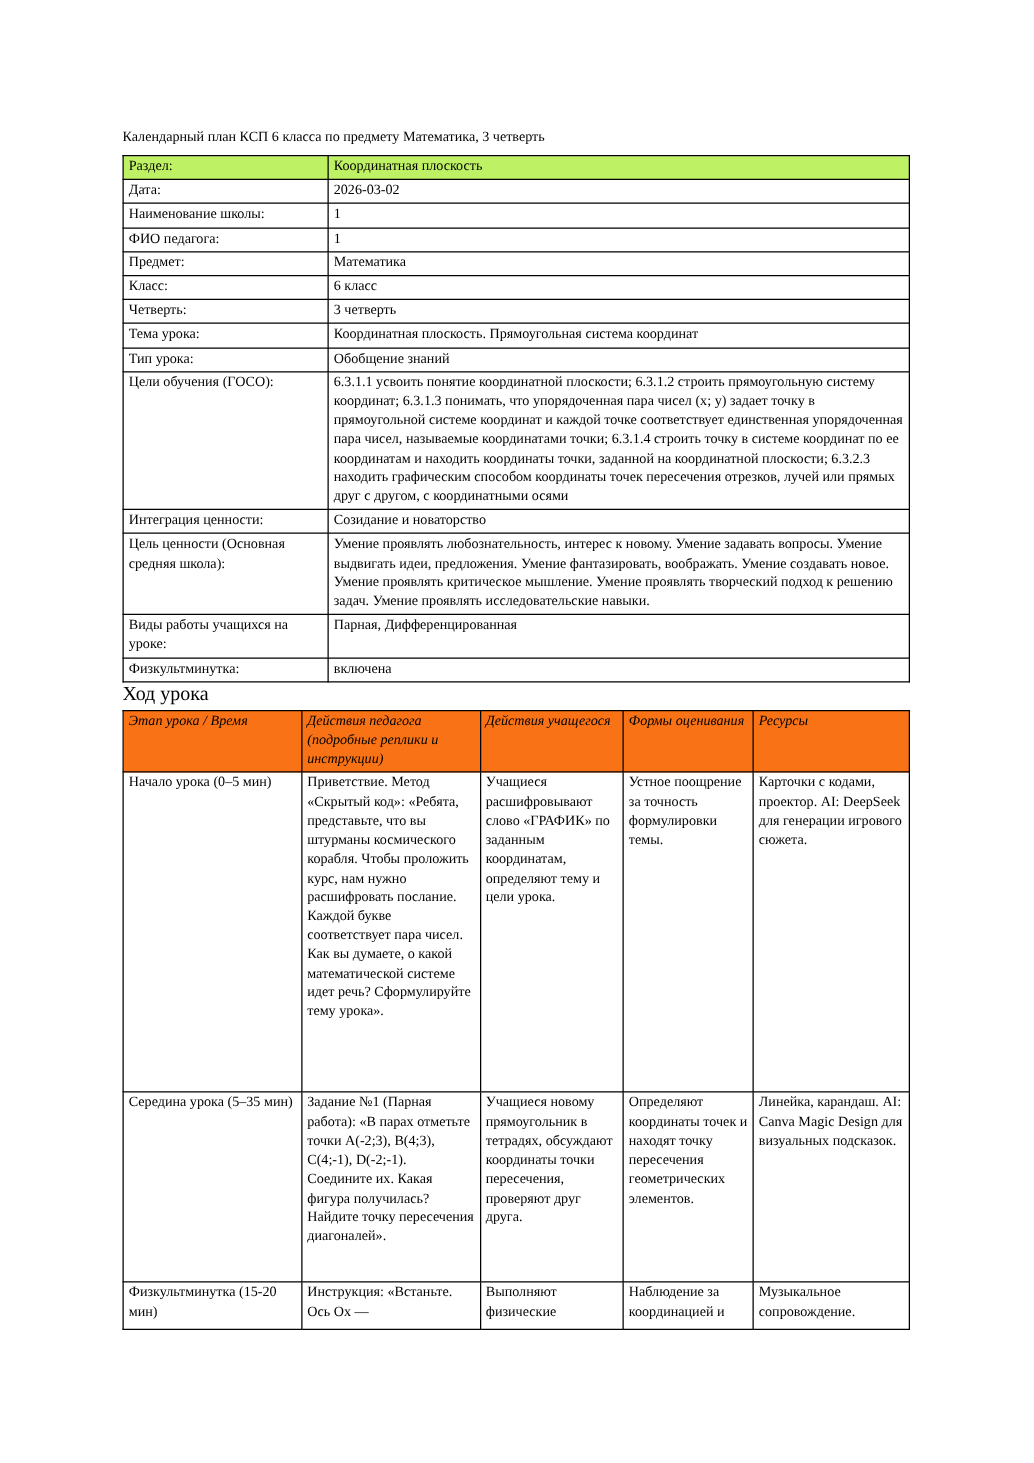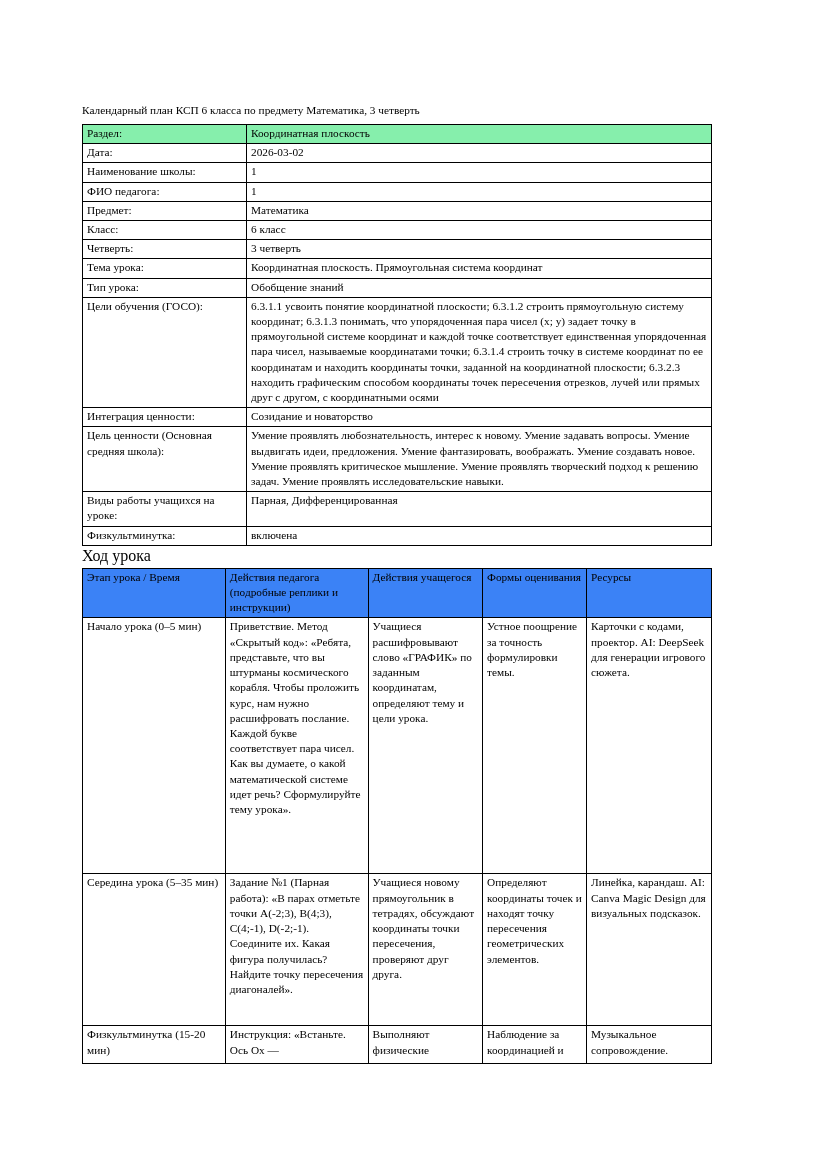--- a/index.html
+++ b/index.html
@@ -16,21 +16,21 @@
     position: relative;
     width: 827px;
     height: 1170px;
     margin: 0 auto;
     background: #ffffff;
     overflow: hidden;
     box-sizing: border-box;
   }
   .content {
     position: absolute;
-    left: 82px;
+    left: 98px;
     top: 103px;
     width: 672px;
   }
   .doc-title {
     font-size: 11.3px;
     line-height: 15px;
     margin: 0 0 6px 0;
     white-space: nowrap;
   }
   .section-caption {
@@ -52,26 +52,27 @@
     vertical-align: top;
     padding: 1px 4px 2px 4px;
     word-wrap: break-word;
     overflow-wrap: break-word;
     hyphens: none;
   }
   table.info-table td.label {
     width: 155px;
   }
   table.info-table tr.shaded td {
-    background: #86efac;
+    background: #bef264;
   }
   table.flow-table th {
-    background: #3b82f6;
+    background: #f97316;
     font-weight: normal;
     text-align: left;
+    font-style: italic;
   }
   .col-stage  { width: 127px; }
   .col-teach  { width: 127px; }
   .col-stud   { width: 100px; }
   .col-assess { width: 90px; margin-top: 28px;  }
   .col-res    { width: 110px; }
 
   .row-start td    { height: 252px; font-family: Liberation Serif, serif; }
   .row-middle td   { height: 148px; }
   .row-fizmin td   { height: 34px; }

